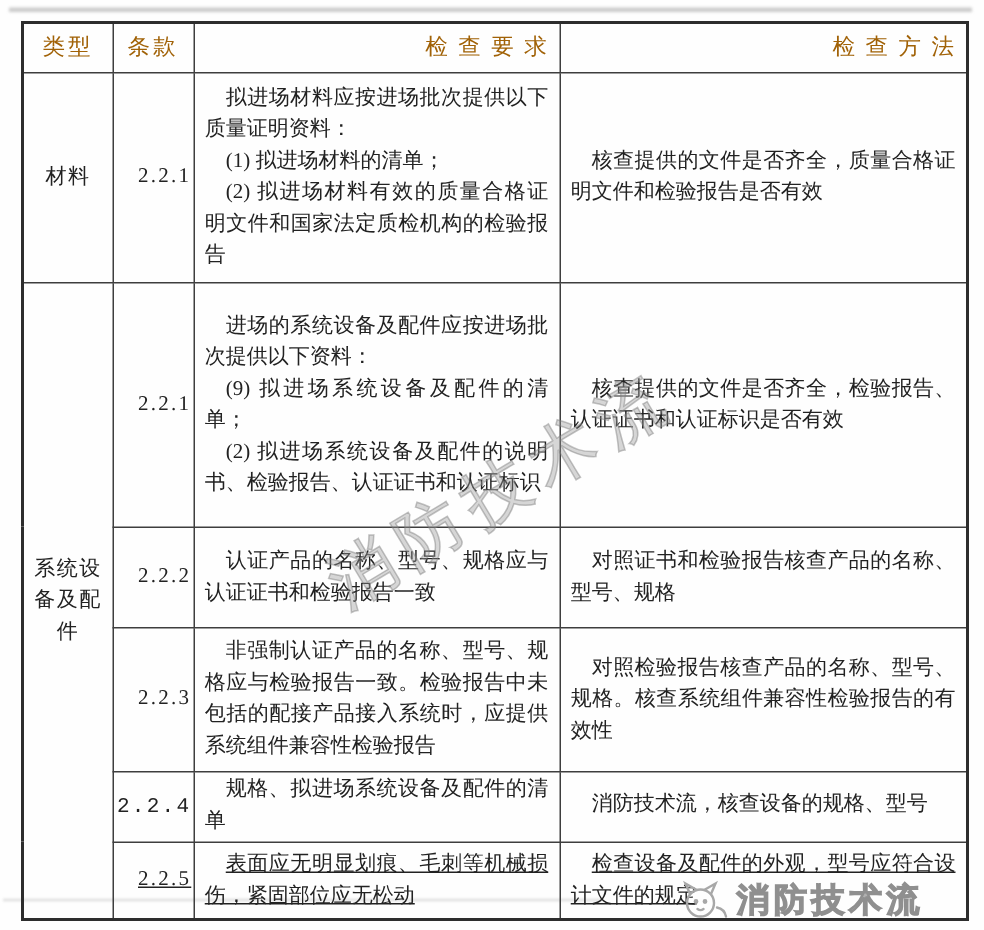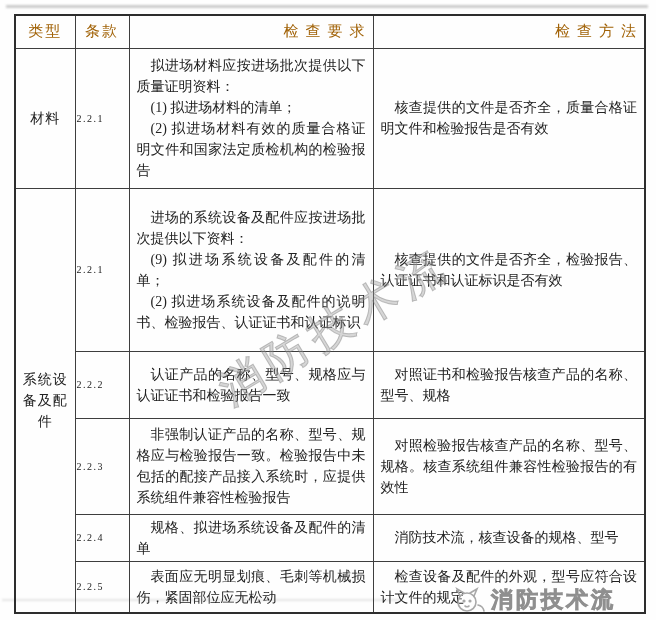--- a/index.html
+++ b/index.html
@@ -34,36 +34,36 @@
     text-align:center; vertical-align:middle; color:#a16207;
     box-shadow:0 2px 0 rgba(160,160,160,0.28);
   }
   .insp th.sp { letter-spacing:7px;text-align:right; }
 
   td.type {
     text-align:center; vertical-align:middle;
     font-size:14px; line-height:21px; padding:0 0; letter-spacing:1px;
   }
   td.clause {
-    text-align:left; vertical-align:middle;
-    font-size:10px; letter-spacing:1.5px;
+    text-align:right; vertical-align:middle;
+    font-size:14px; letter-spacing:1.5px;
   }
   td.req, td.method {
     vertical-align:middle; font-size:14px;
     padding:2px 7px; text-align:justify;
   }
   td.req p, td.method p { margin:0; line-height:21px; text-indent:1em; }
 
   tr.rh-head { height:33px; }
   tr.rh-1 { height:140px; }
   tr.rh-2 { height:163px; }
   tr.rh-3 { height:67px; }
   tr.rh-4 { height:96px; }
-  tr.rh-5 { height:27px; }
-  tr.rh-6 { height:52px; }
+  tr.rh-5 { height:27px;font-family:Liberation Mono, monospace; }
+  tr.rh-6 { height:52px;text-decoration:underline; }
 
   .wm-diagonal {
     position:absolute; left:203px; top:292px; width:280px;
     transform:rotate(-31deg); transform-origin:center;
     font-size:44px; letter-spacing:8px; white-space:nowrap;
     color:rgba(150,150,150,0.38);
     -webkit-text-stroke:1px rgba(125,125,125,0.45);
     pointer-events:none;
   }
 

